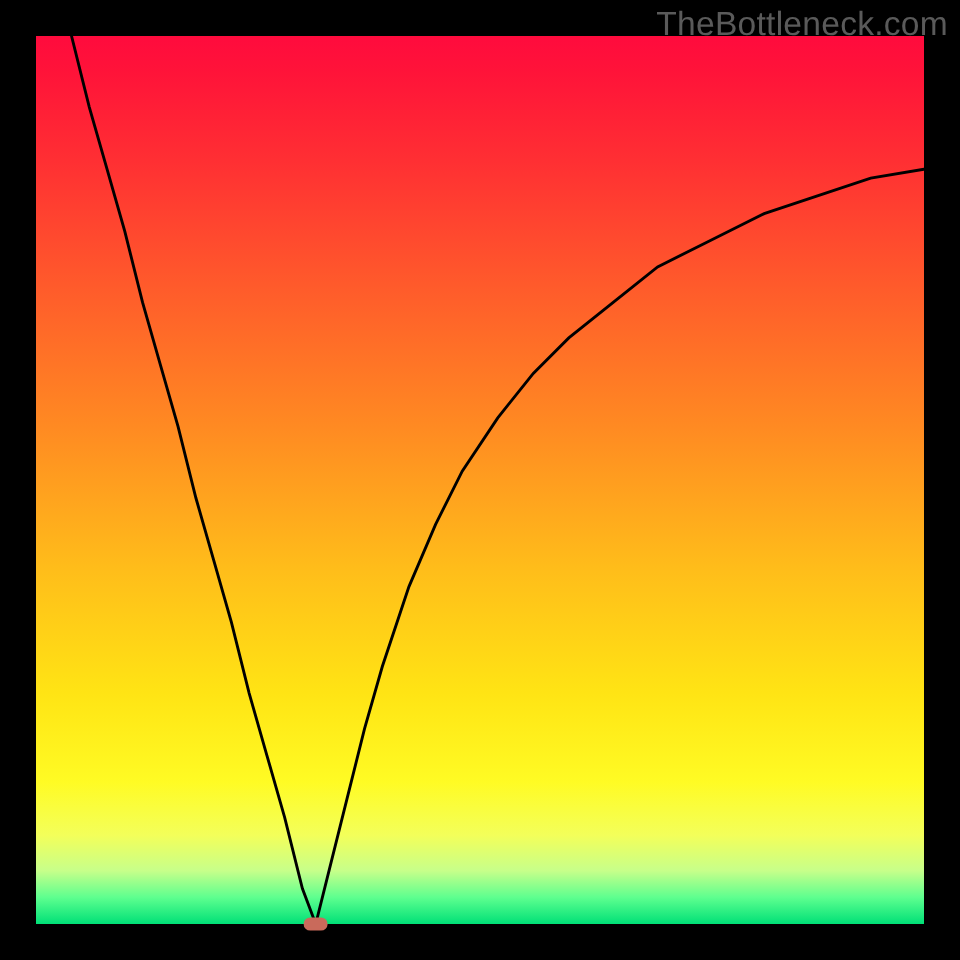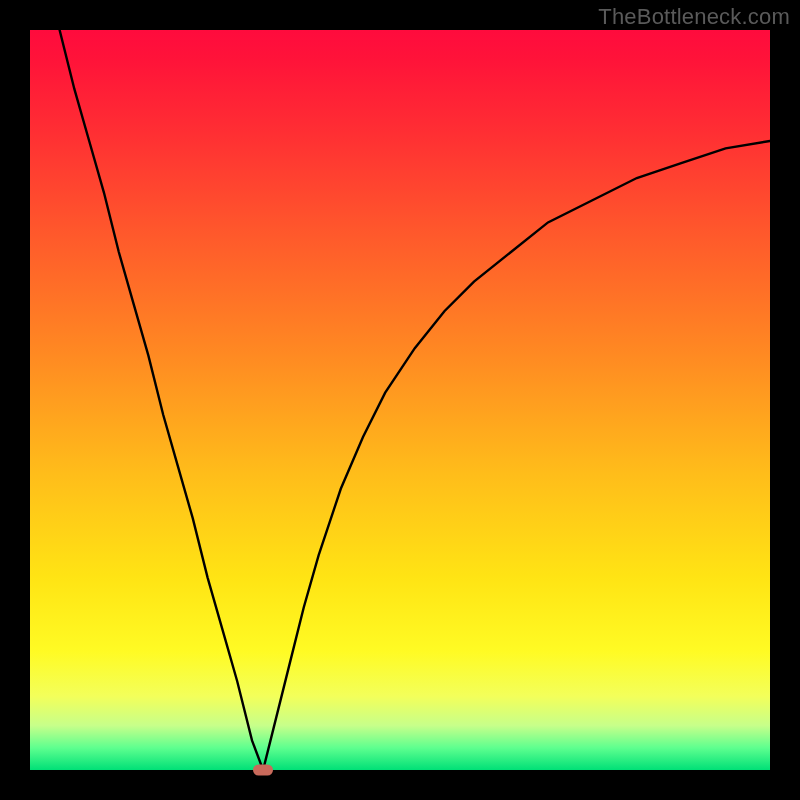--- a/index.html
+++ b/index.html
@@ -38,21 +38,21 @@
       #c7ff8a 94%,
       #5eff8f 97%,
       #00e077 100%
     );
   }
   .attribution {
     position: absolute;
     top: 4px;
     right: 10px;
     color: #5a5a5a;
-    font-size: 22px;
+    font-size: 28px;
     letter-spacing: 0.2px;
     font-weight: 400;
     user-select: none;
   }
   svg.curve {
     position: absolute;
     left: 0;
     top: 0;
     width: 740px;
     height: 740px;

